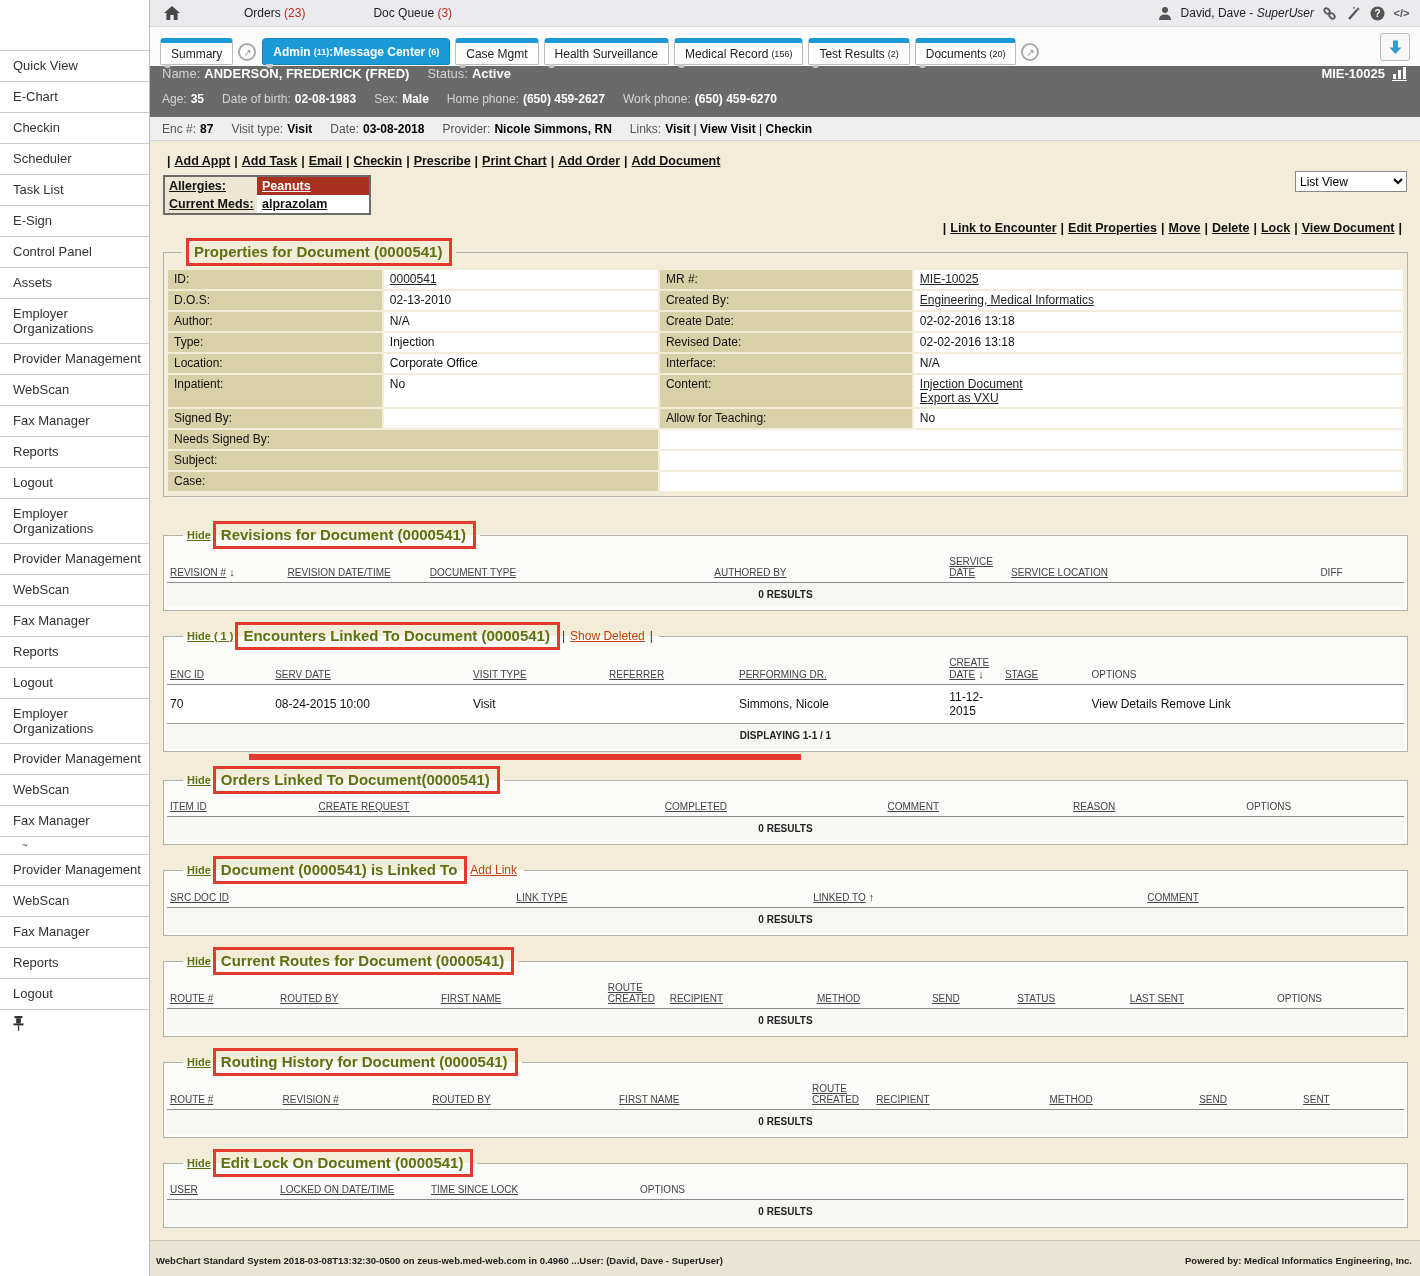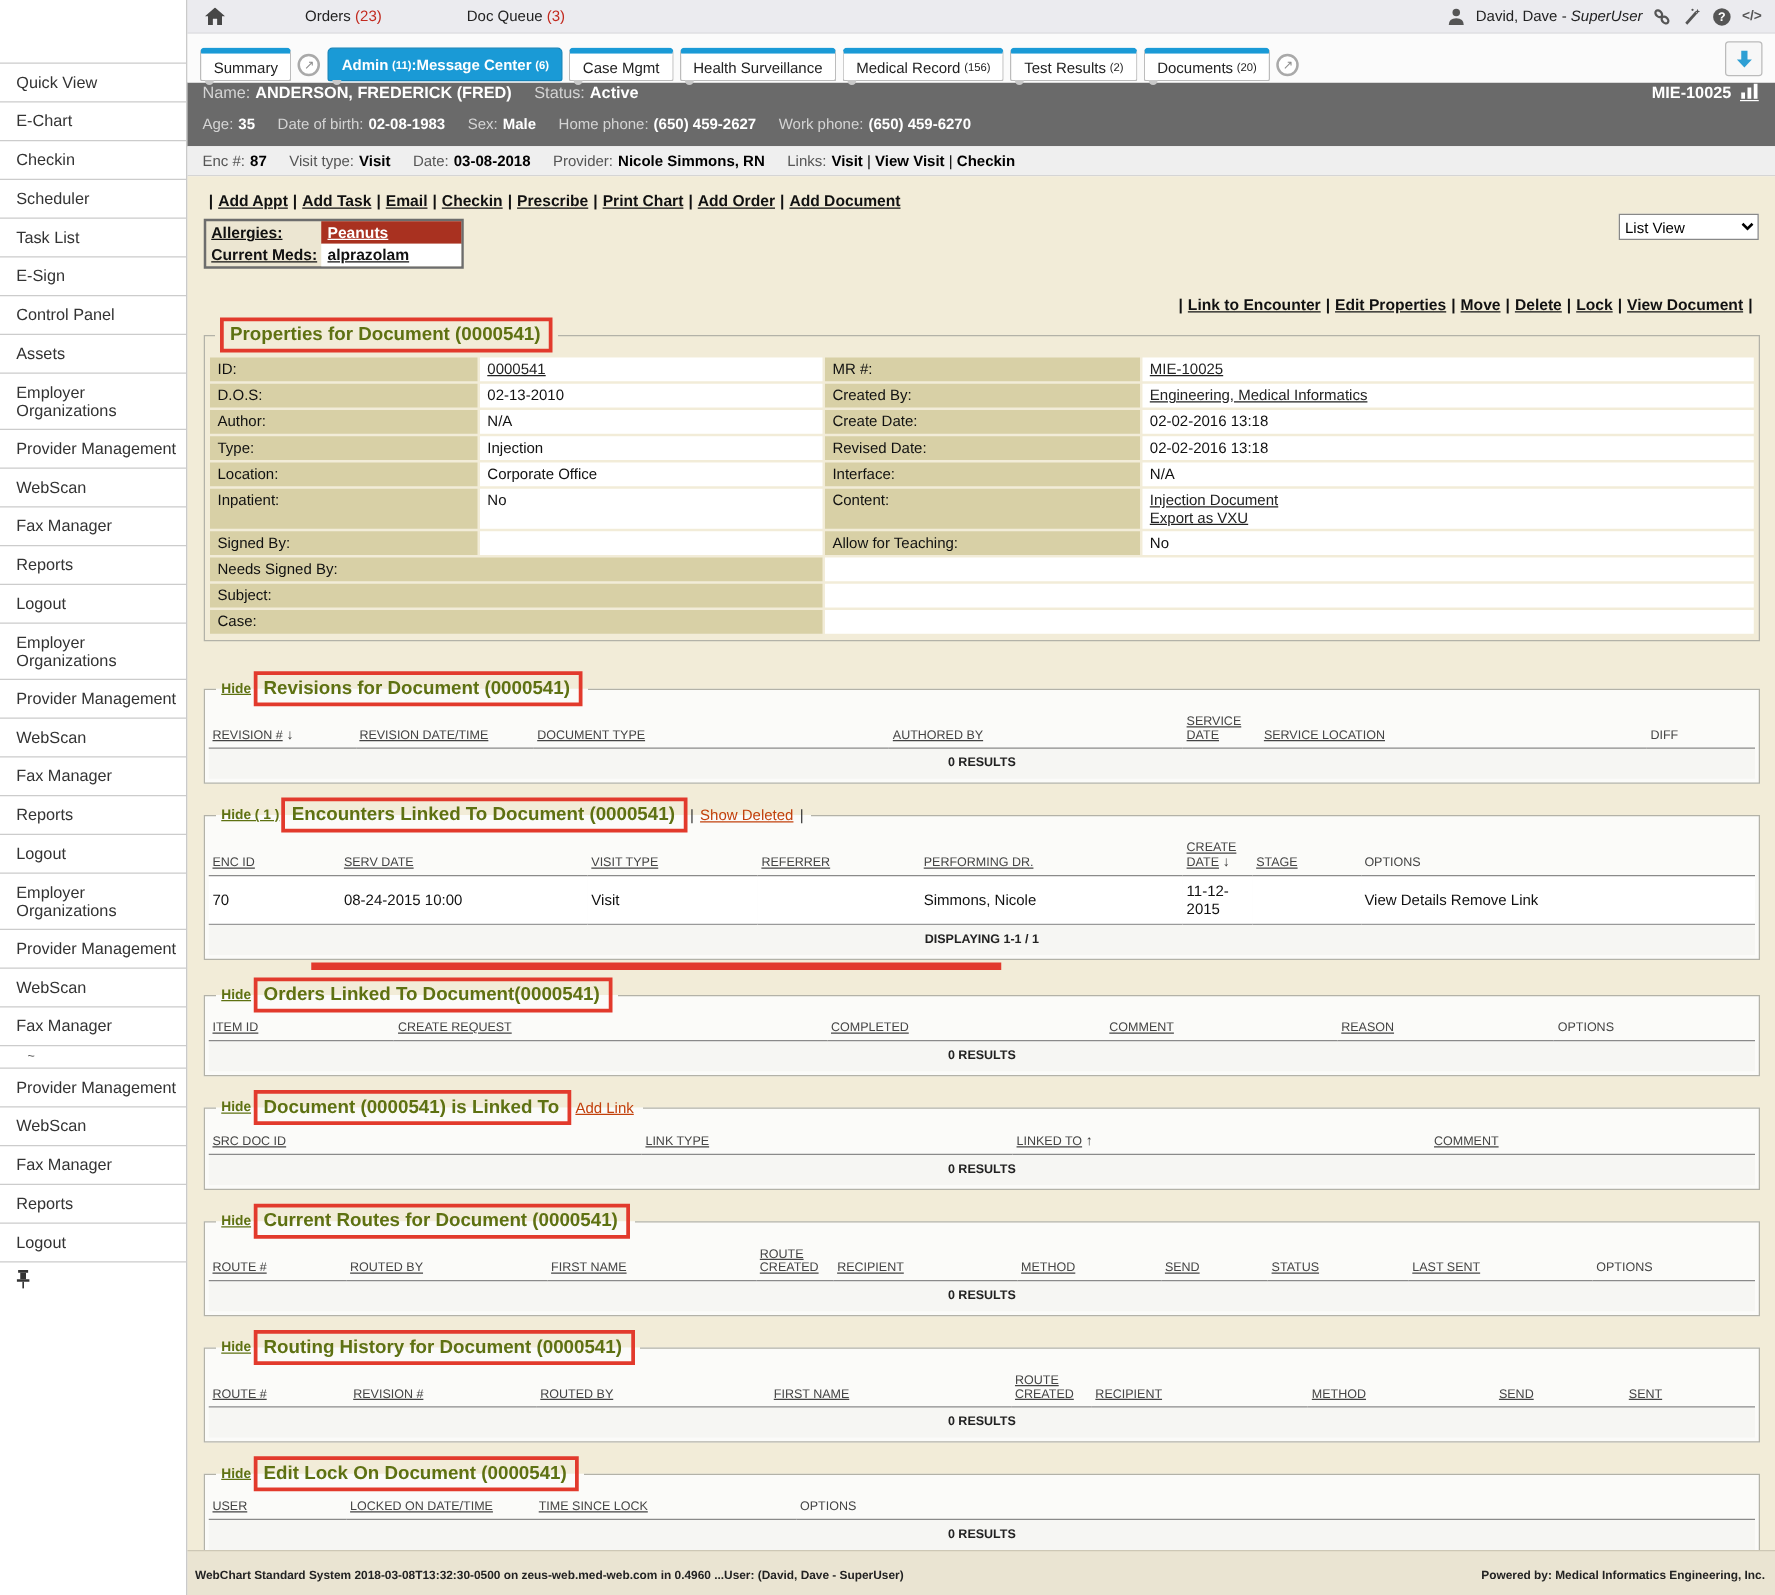--- a/index.html
+++ b/index.html
@@ -47,35 +47,35 @@
 
   
   #content { flex:1; background:#f2ecd8; padding:9px 12px 0 13px; position:relative; overflow:hidden; }
 
   #action-row { font-size:12.5px; font-weight:bold; color:#111; margin:4px 0 7px 0; }
   #action-row a { color:#111; text-decoration:underline; cursor:pointer; }
   #action-row .pipe { font-weight:bold; margin:0 4px; }
 
   #view-select { position:absolute; top:30px; right:13px; width:112px; height:21px; font-size:12px; font-family:"Liberation Sans",sans-serif; border:1px solid #888; background:#fff; }
 
-  #allergy-box { border:2px solid #6d6d6d; display:inline-block; background:#ece6d2; margin-bottom:20px; }
+  #allergy-box { border:2px solid #6d6d6d; display:inline-block; background:#ece6d2; margin-bottom:4px; }
   #allergy-box .arow { display:flex; font-size:12.5px; }
   #allergy-box .alabel { width:92px; padding:2px 2px 2px 4px; font-weight:bold; text-decoration:underline; color:#111; cursor:pointer; }
   #allergy-box .aval { background:#fff; min-width:112px; padding:2px 5px; }
   #allergy-box .aval.red { background:#a93120; }
   #allergy-box .aval a { color:#111; text-decoration:underline; cursor:pointer; font-weight:bold; }
   #allergy-box .aval.red a { color:#fff; }
 
   #doc-actions { text-align:right; font-size:12.5px; font-weight:bold; color:#111; margin:2px 2px 3px 0; }
   #doc-actions a { color:#111; text-decoration:underline; cursor:pointer; }
   #doc-actions .pipe { margin:0 4px; }
 
   fieldset { border:1px solid #b3b2a8; background:#fbfbf9; padding:1px 3px 3px; margin-bottom:11px; }
   fieldset.props { background:transparent; padding:2px 2px 3px; margin-bottom:24px; }
-  legend { display:flex; align-items:center; padding:0 4px; margin-left:6px; }
+  legend { display:flex; align-items:center; padding:0 4px; margin-left:16px; }
   .hide-link { color:#5e7112; font-size:11px; font-weight:bold; text-decoration:underline; cursor:pointer; margin-right:2px; white-space:nowrap; }
   .sec-title { border:3px solid #e23a2c; color:#5e7112; font-size:15px; font-weight:bold; padding:2px 7px 3px 5px; white-space:nowrap; }
   .after-link { color:#c2410c; font-size:12px; text-decoration:underline; cursor:pointer; margin:0 3px; }
   .legend-pipe { color:#333; font-size:12px; margin:0 2px; }
 
   table.sec { width:100%; border-collapse:collapse; table-layout:fixed; }
   table.sec th { font-size:10px; font-weight:normal; color:#444; text-align:left; vertical-align:bottom; padding:6px 3px 4px; border-bottom:1px solid #8a8a8a; }
   table.sec th a { color:#444; text-decoration:underline; cursor:pointer; }
   table.sec th .plain { text-decoration:none; }
   table.sec th .sort { font-weight:bold; color:#333; font-size:11px; margin-left:3px; text-decoration:none; display:inline-block; }

